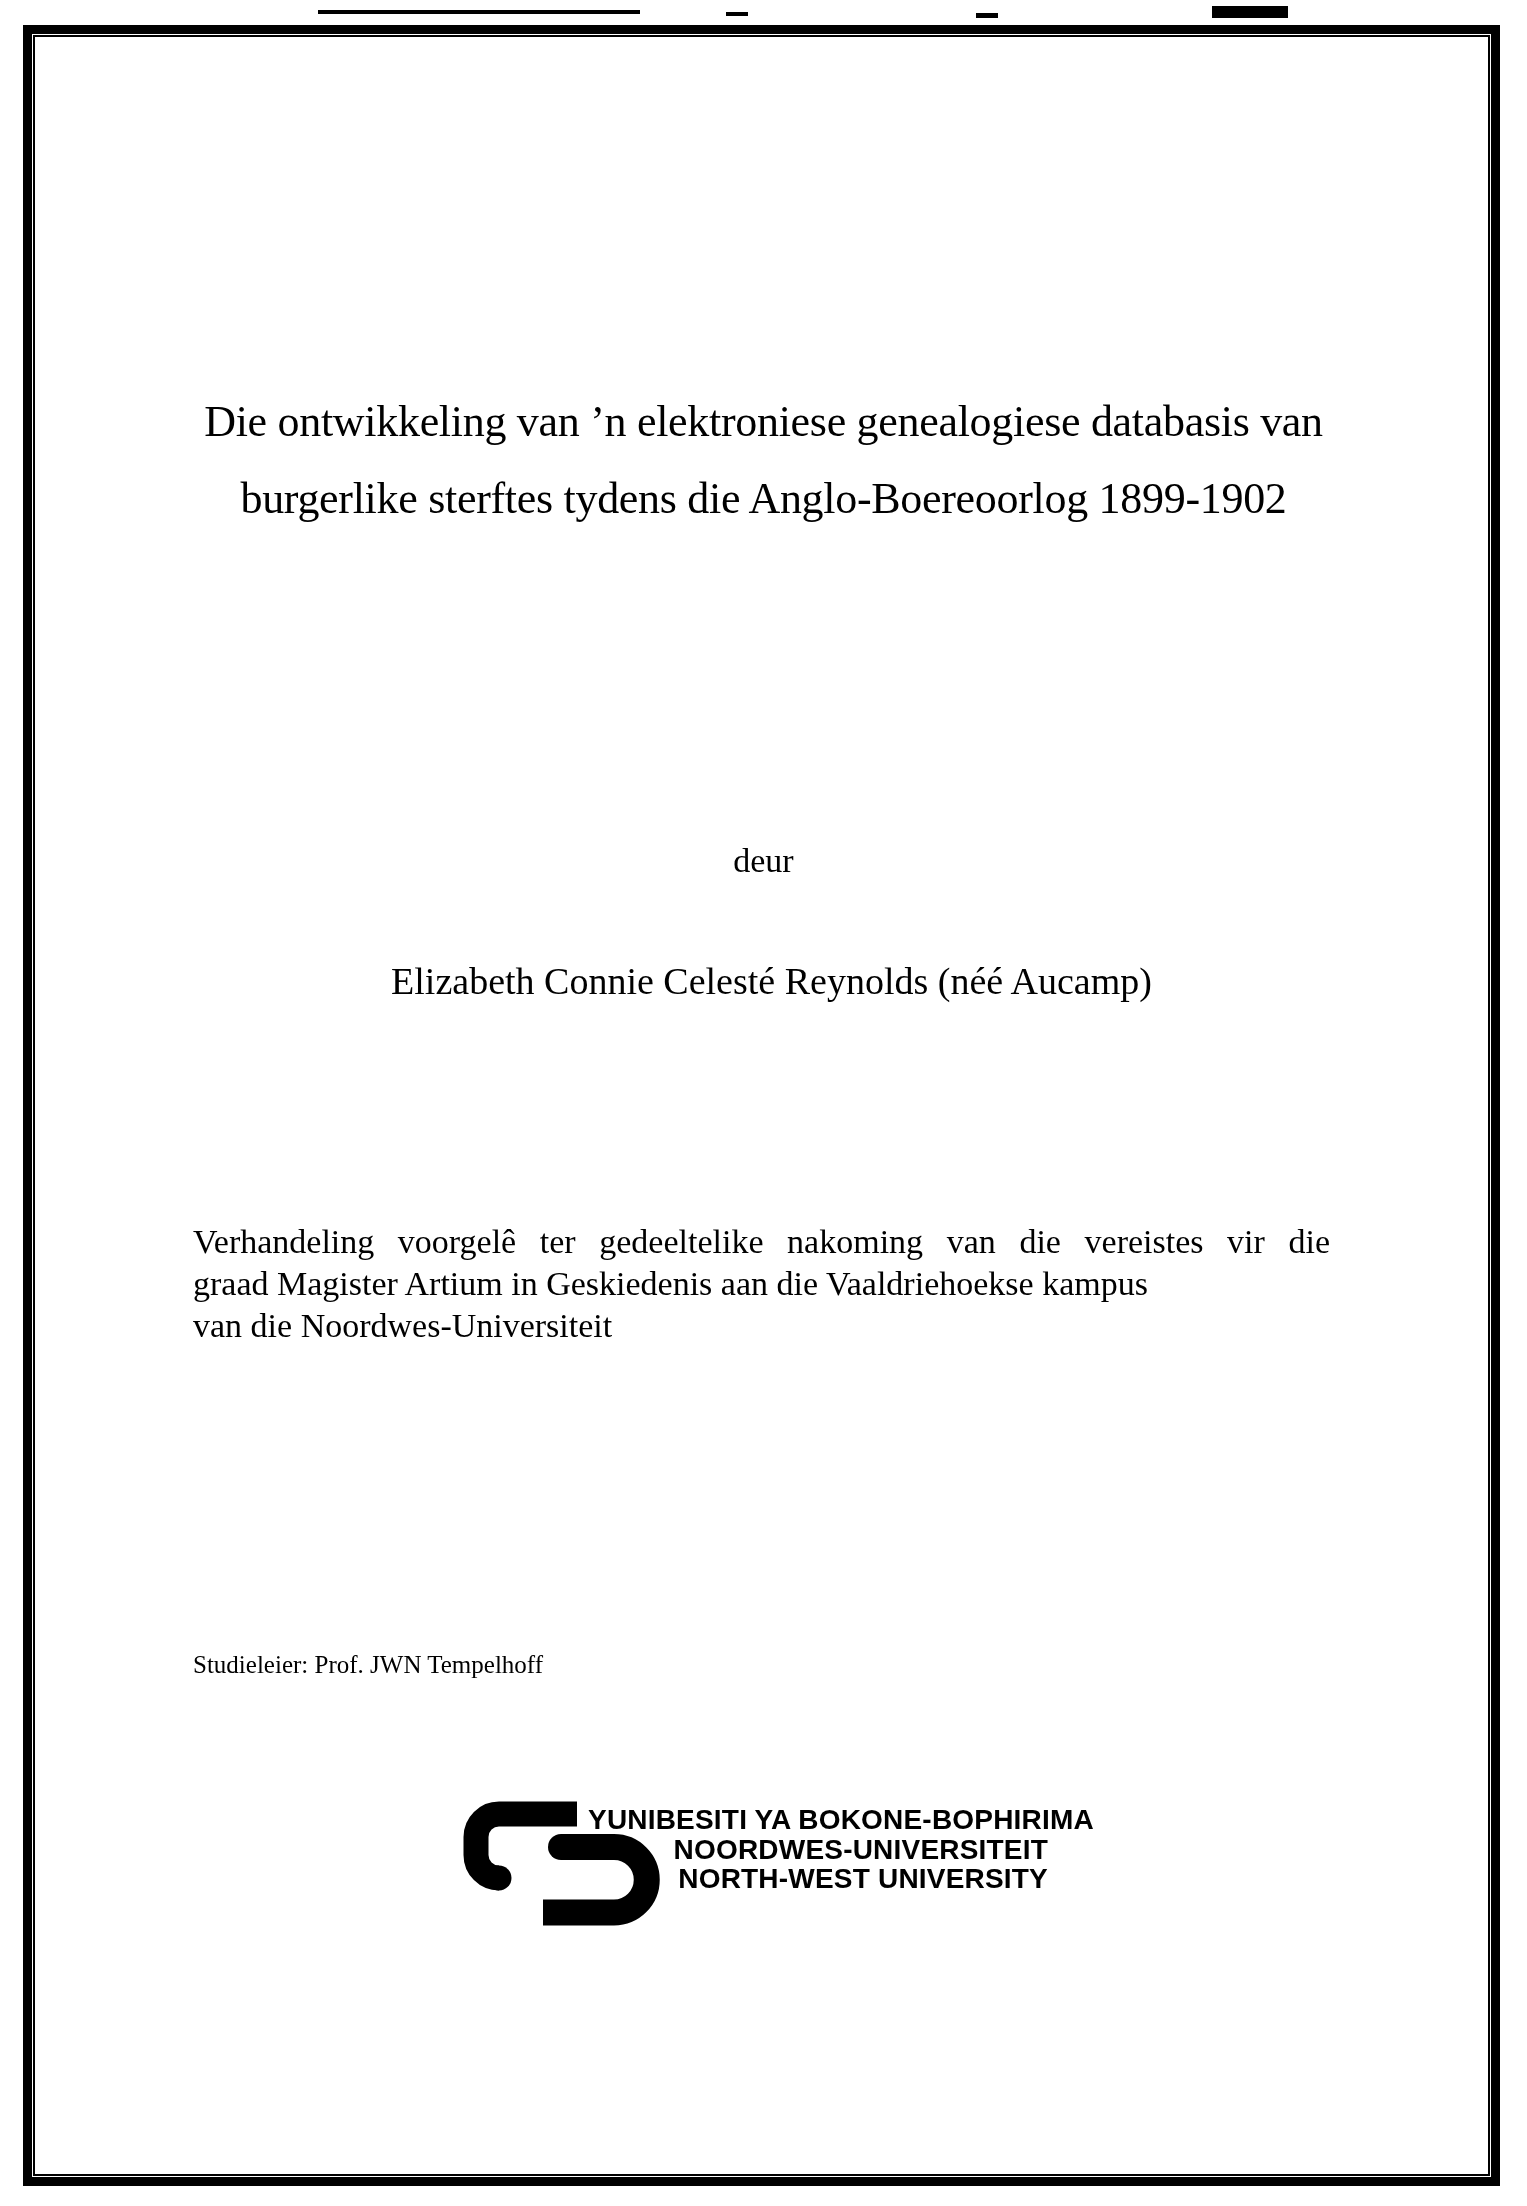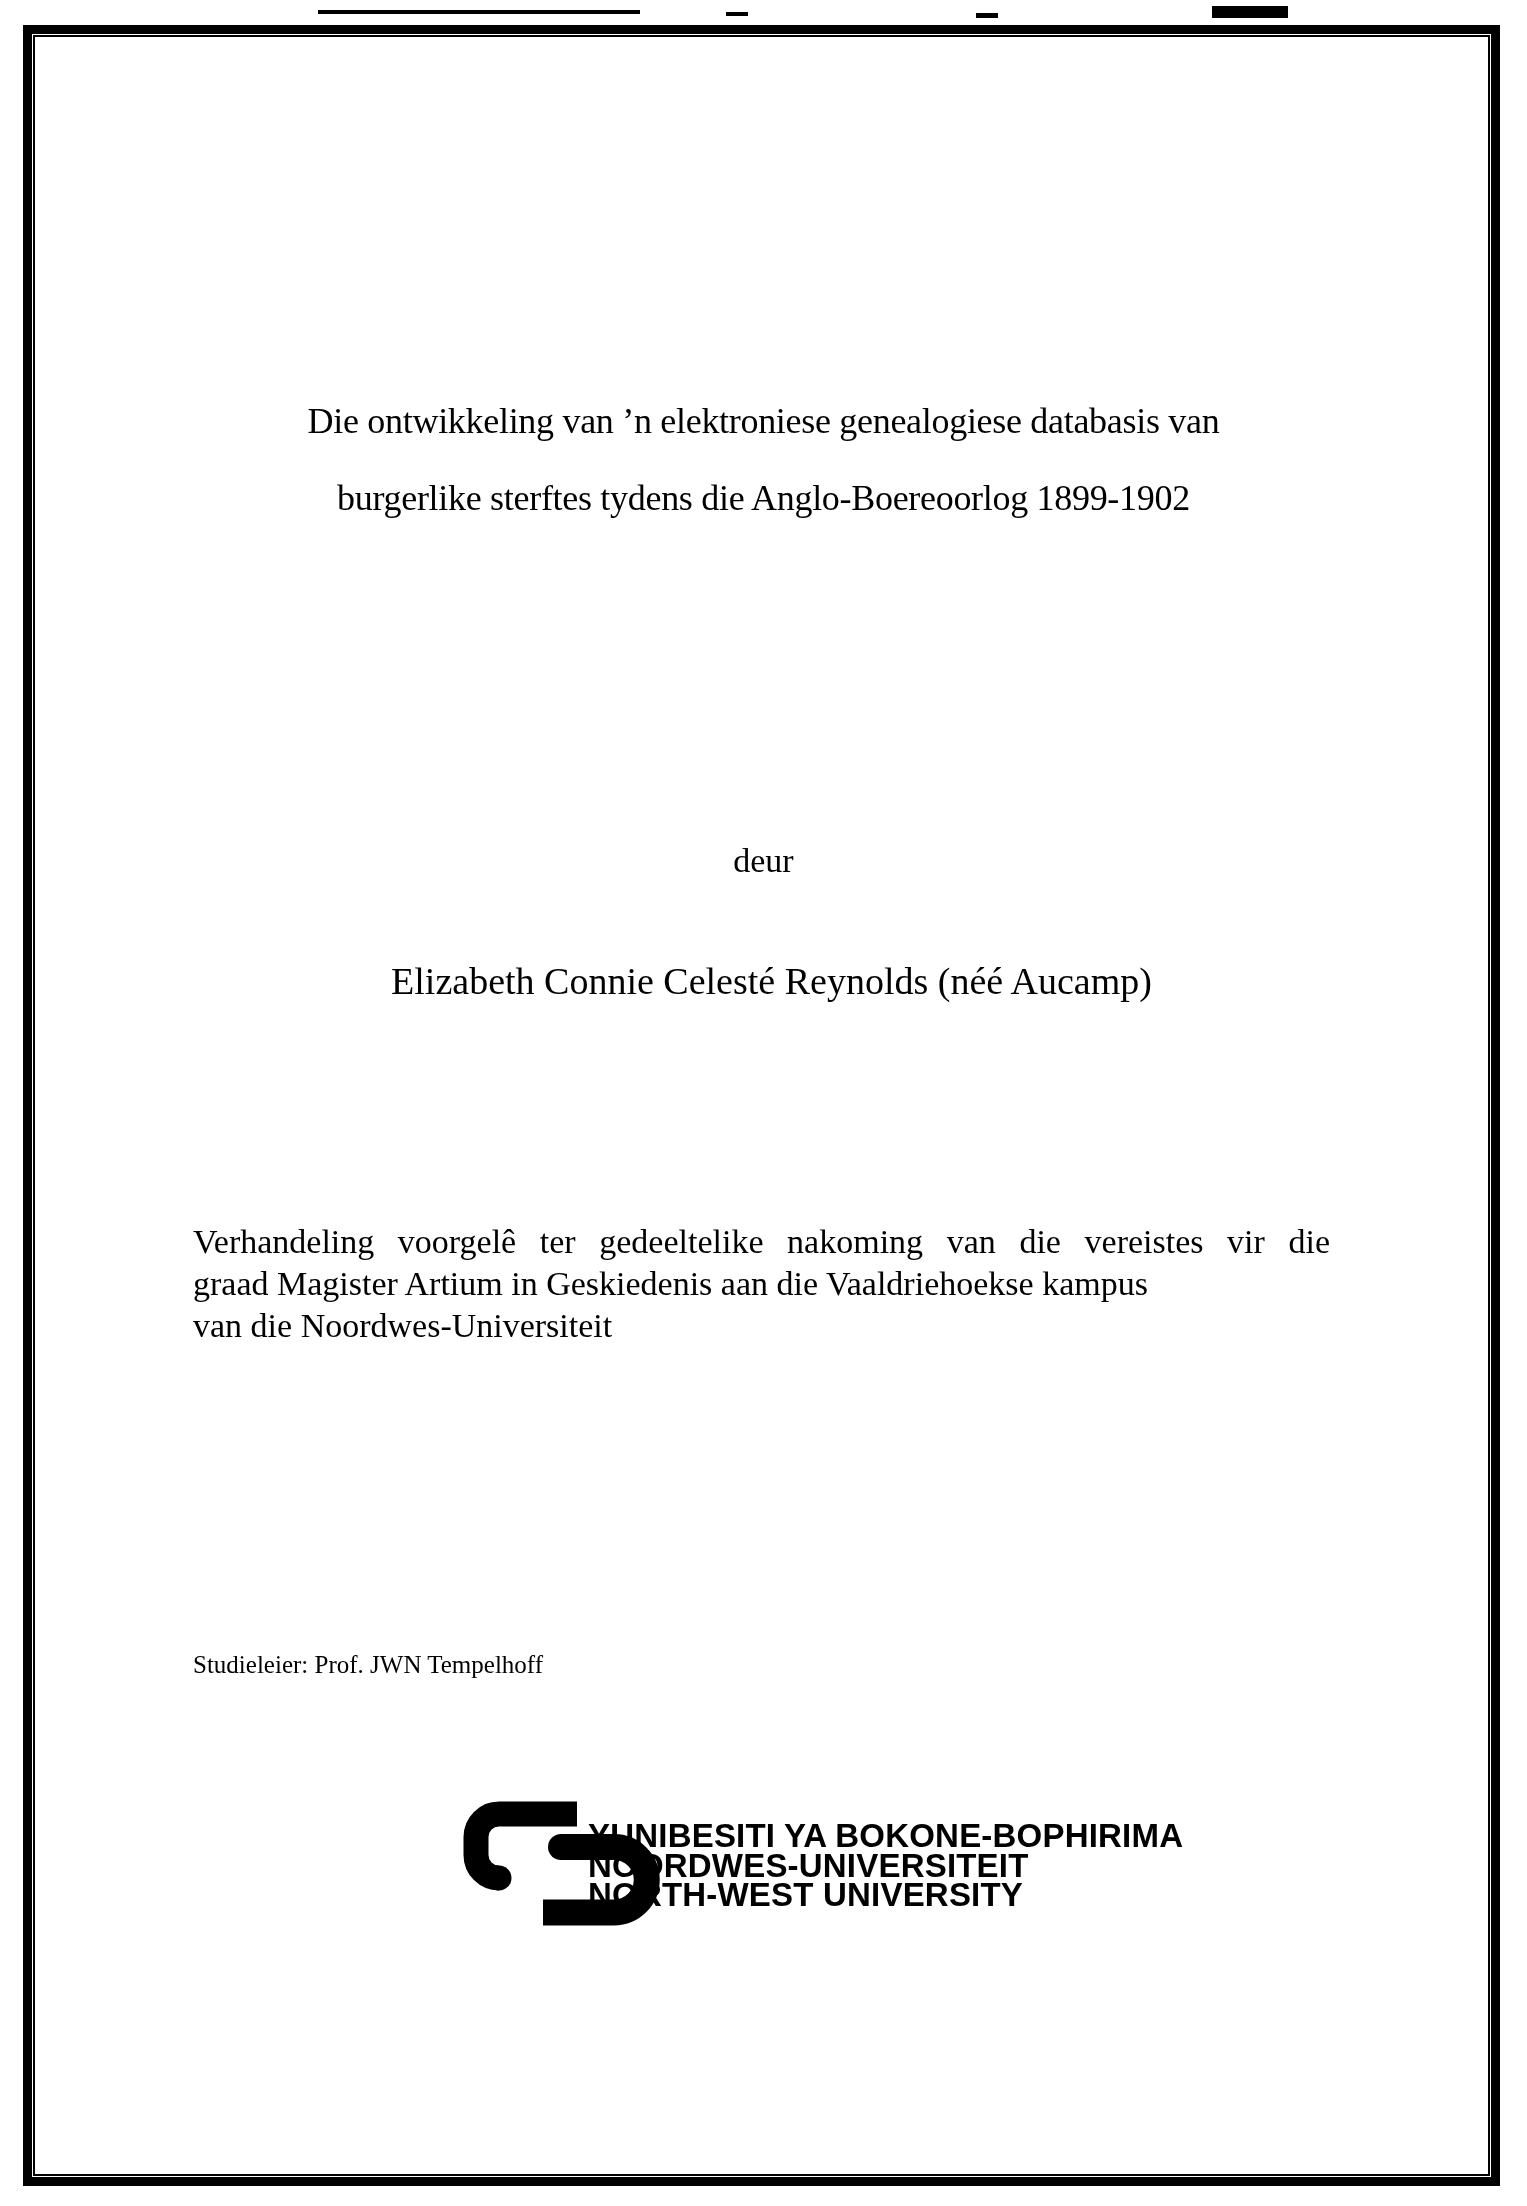--- a/index.html
+++ b/index.html
@@ -30,21 +30,21 @@
   .artifact { position: absolute; background: #000; }
   .a1 { left: 318px;  top: 10px; width: 322px; height: 4px;  }
   .a2 { left: 726px;  top: 12px; width: 22px;  height: 4px;  }
   .a3 { left: 976px;  top: 13px; width: 22px;  height: 5px;  }
   .a4 { left: 1212px; top: 6px;  width: 76px;  height: 12px; }
 
   .title-block {
     position: absolute;
     top: 383px; left: 0; width: 100%;
     text-align: center;
-    font-size: 36px;
+    font-size: 44px;
     line-height: 77px;
     letter-spacing: -0.3px;
   }
 
   .byline {
     position: absolute;
     top: 801px; left: 0; width: 100%;
     text-align: center;
     font-size: 34px;
     line-height: 40px;
@@ -82,24 +82,25 @@
   }
 
   .logo {
     position: absolute;
     left: 463px; top: 1798px;
     width: 600px; height: 140px;
   }
   .logo-mark { position: absolute; left: 0; top: 0; }
   .logo-text {
     position: absolute;
-    left: 125px; top: 23px; width: 460px;
+    left: 125px; top: 7px; width: 460px;
+    text-align: right;
     font-family: "Liberation Sans", "DejaVu Sans", sans-serif;
     font-weight: bold;
-    font-size: 33px;
+    font-size: 28px;
     line-height: 29.5px;
     letter-spacing: 0.2px;
     white-space: nowrap;
   }
 </style>
 </head>
 <body>
 
 <div class="page">
 

